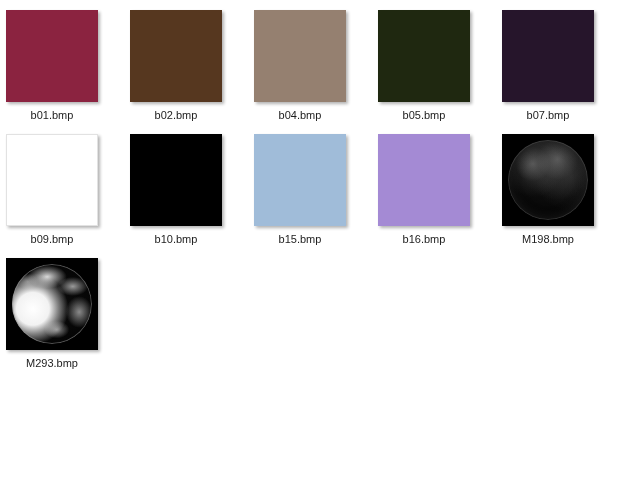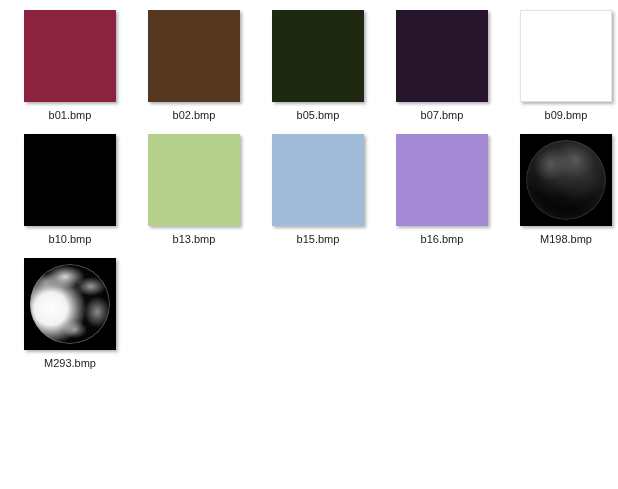--- a/index.html
+++ b/index.html
@@ -15,21 +15,21 @@
     font-family: "Liberation Sans", sans-serif;
     color: #1c1c1c;
     -webkit-font-smoothing: antialiased;
   }
 
   #thumb-grid {
     position: relative;
     width: 618px;
     height: 489px;
     box-sizing: border-box;
-    padding: 10px 0 0 24px;
+    padding: 10px 0 0 6px;
     display: grid;
     grid-template-columns: repeat(5, 124px);
     grid-auto-rows: 124px;
     column-gap: 0;
     row-gap: 0;
   }
 
   .thumb-cell {
     width: 124px;
     height: 124px;
@@ -145,20 +145,26 @@
       <div class="thumb-label">b01.bmp</div>
     </div>
     <div class="thumb-cell">
       <div class="thumb-frame">
         <div class="swatch" style="background: rgb(86, 55, 31);"></div>
       </div>
       <div class="thumb-label">b02.bmp</div>
     </div>
     <div class="thumb-cell">
       <div class="thumb-frame">
+        <div class="swatch" style="background: rgb(149, 128, 112);"></div>
+      </div>
+      <div class="thumb-label">b04.bmp</div>
+    </div>
+    <div class="thumb-cell">
+      <div class="thumb-frame">
         <div class="swatch" style="background: rgb(31, 40, 16);"></div>
       </div>
       <div class="thumb-label">b05.bmp</div>
     </div>
     <div class="thumb-cell">
       <div class="thumb-frame">
         <div class="swatch" style="background: rgb(38, 21, 43);"></div>
       </div>
       <div class="thumb-label">b07.bmp</div>
     </div>
@@ -166,26 +172,20 @@
       <div class="thumb-frame has-border">
         <div class="swatch" style="background: rgb(255, 255, 255);"></div>
       </div>
       <div class="thumb-label">b09.bmp</div>
     </div>
     <div class="thumb-cell">
       <div class="thumb-frame">
         <div class="swatch" style="background: rgb(0, 0, 0);"></div>
       </div>
       <div class="thumb-label">b10.bmp</div>
-    </div>
-    <div class="thumb-cell">
-      <div class="thumb-frame">
-        <div class="swatch" style="background: rgb(181, 208, 138);"></div>
-      </div>
-      <div class="thumb-label">b13.bmp</div>
     </div>
     <div class="thumb-cell">
       <div class="thumb-frame">
         <div class="swatch" style="background: rgb(160, 188, 217);"></div>
       </div>
       <div class="thumb-label">b15.bmp</div>
     </div>
     <div class="thumb-cell">
       <div class="thumb-frame">
         <div class="swatch" style="background: rgb(164, 138, 212);"></div>

